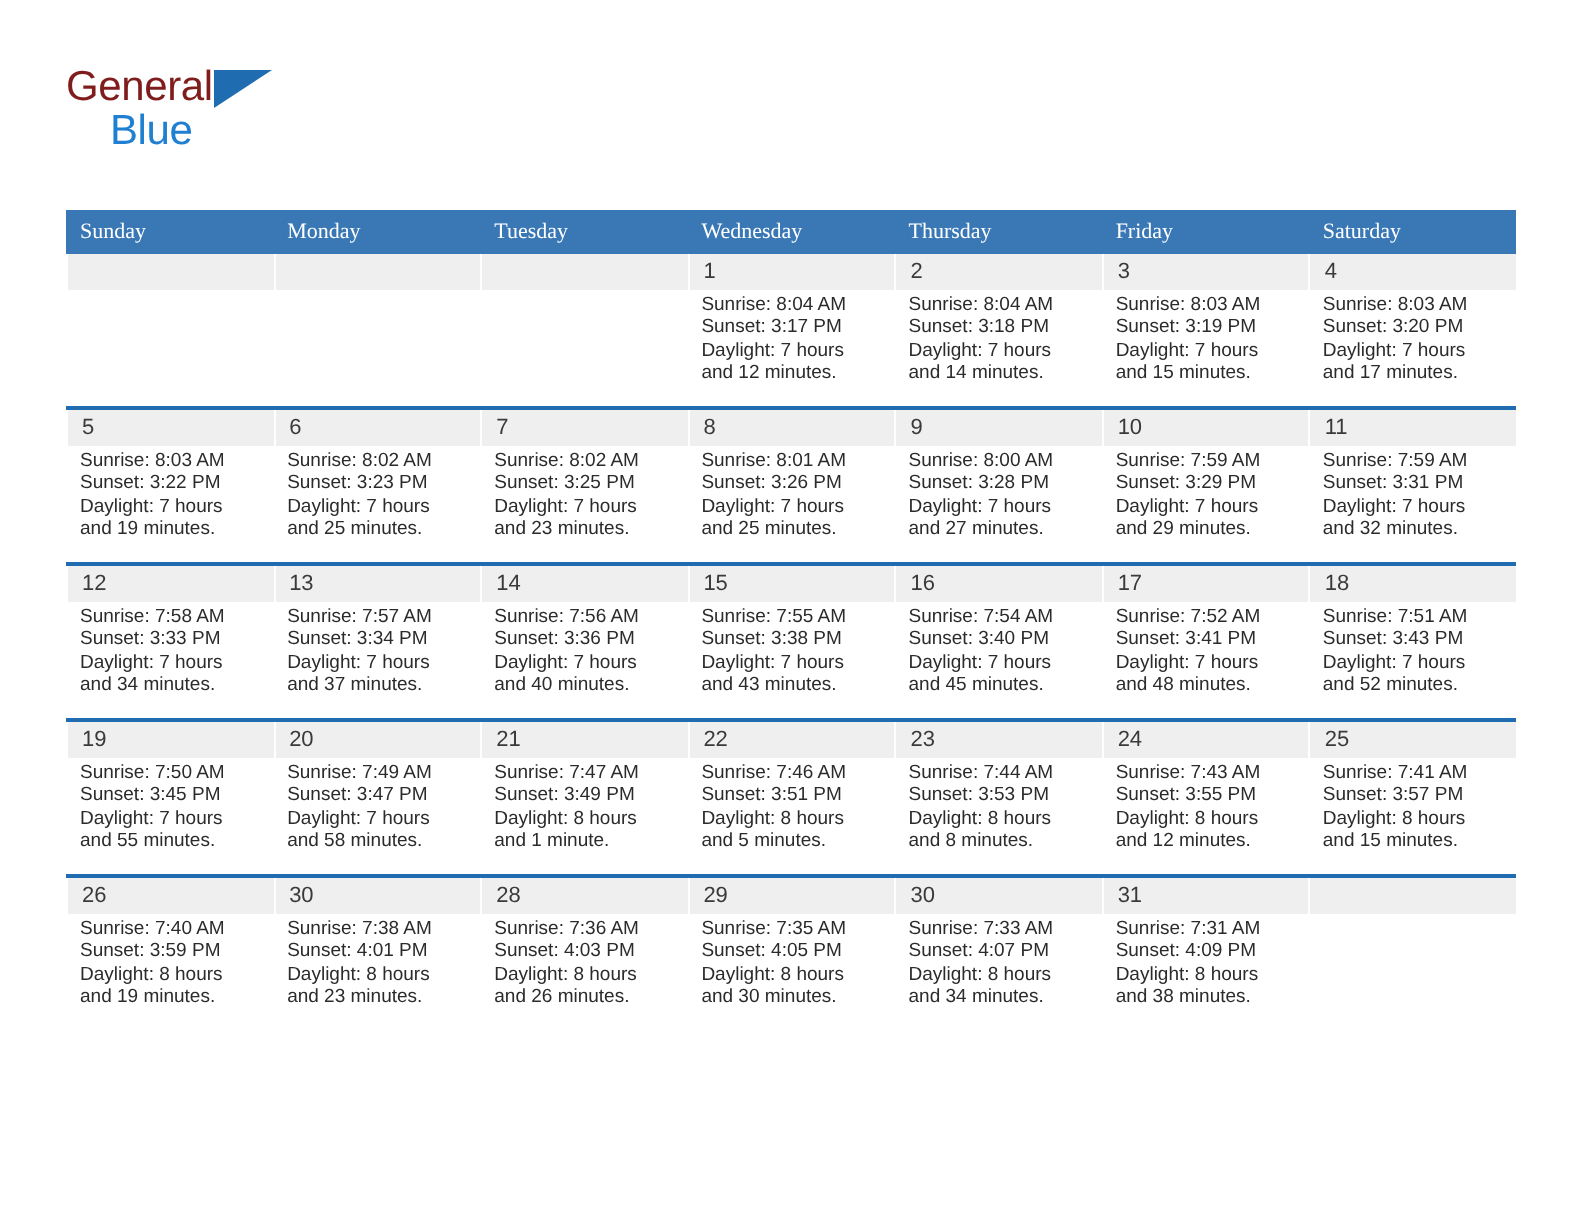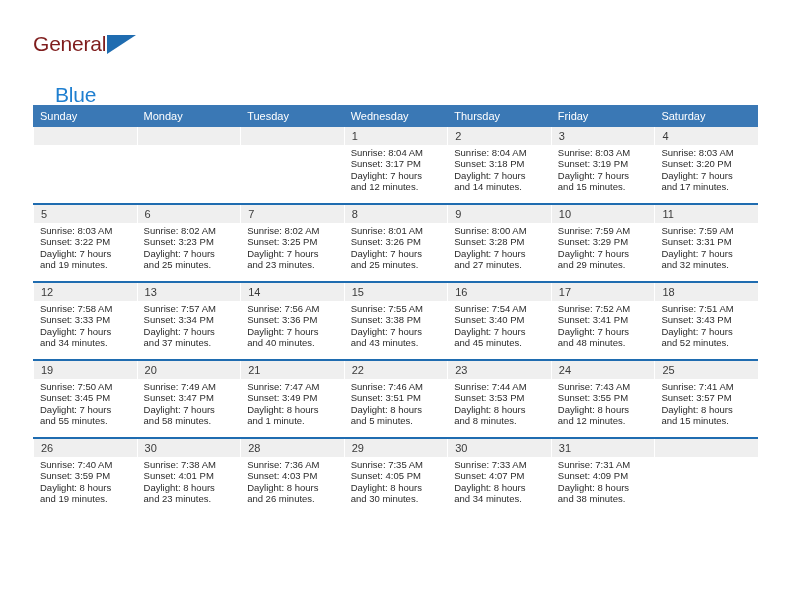--- a/index.html
+++ b/index.html
@@ -55,21 +55,20 @@
     border-left: 29px solid #1f6cb0;
     border-bottom: 19px solid transparent;
   }
   .brand-blue {
     position: absolute;
     left: 22px;
     top: 22px;
     font-size: 21px;
     letter-spacing: -0.2px;
     color: #1f7fd0;
-    margin-top: 29px;
   }
 
   .titles {
     position: absolute;
     right: 0;
     top: 0;
     text-align: right;
   }
   .cal-title {
     font-size: 27px;
@@ -96,20 +95,21 @@
   }
   .calendar th {
     background: #3a78b5;
     color: #ffffff;
     font-size: 11px;
     font-weight: normal;
     text-align: left;
     padding: 5px 0 5px 7px;
     height: 11px;
     border: none;
+    font-family: Liberation Serif, serif;
   }
   .calendar td {
     vertical-align: top;
     padding: 0;
     border: none;
     border-bottom: 2px solid #1f6cb0;
     background: #ffffff;
     height: 76px;
   }
   .calendar tr.week:last-child td {

